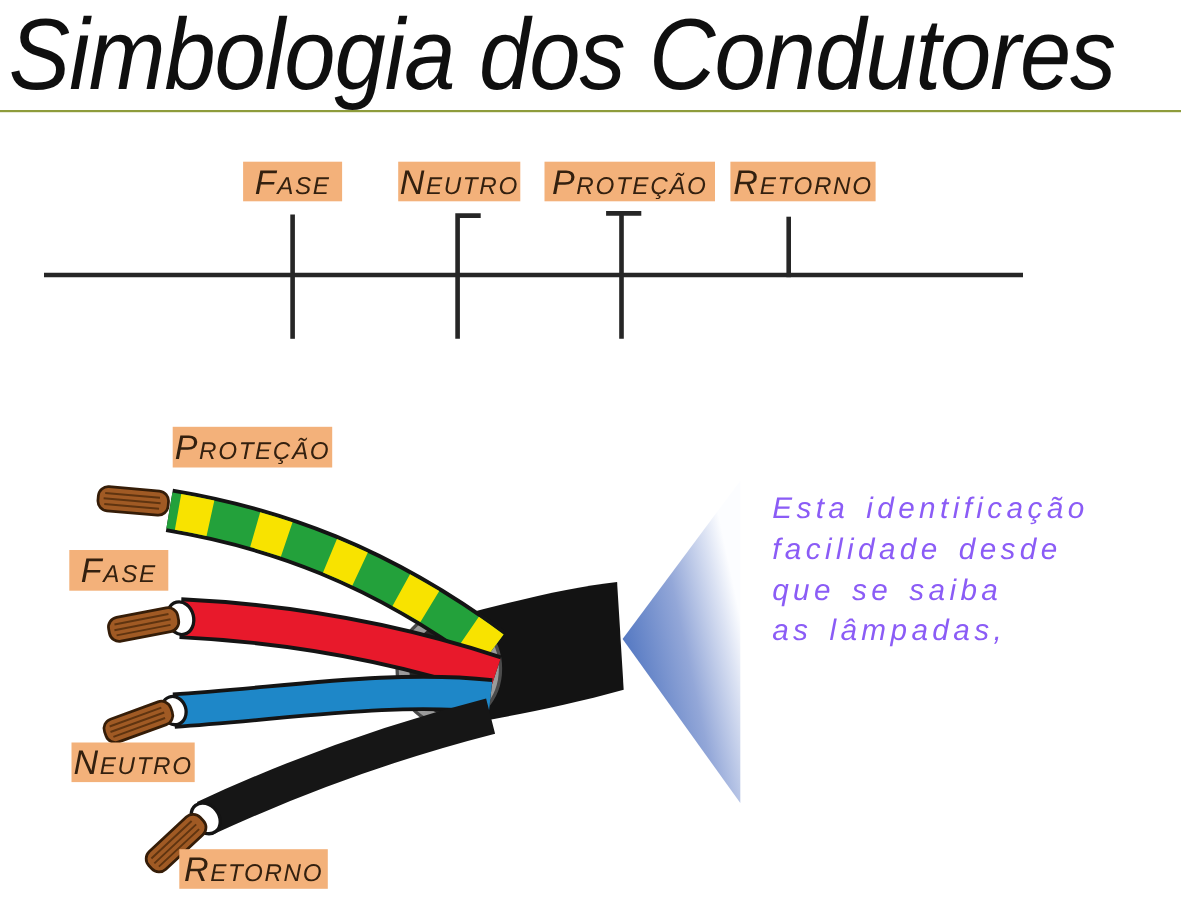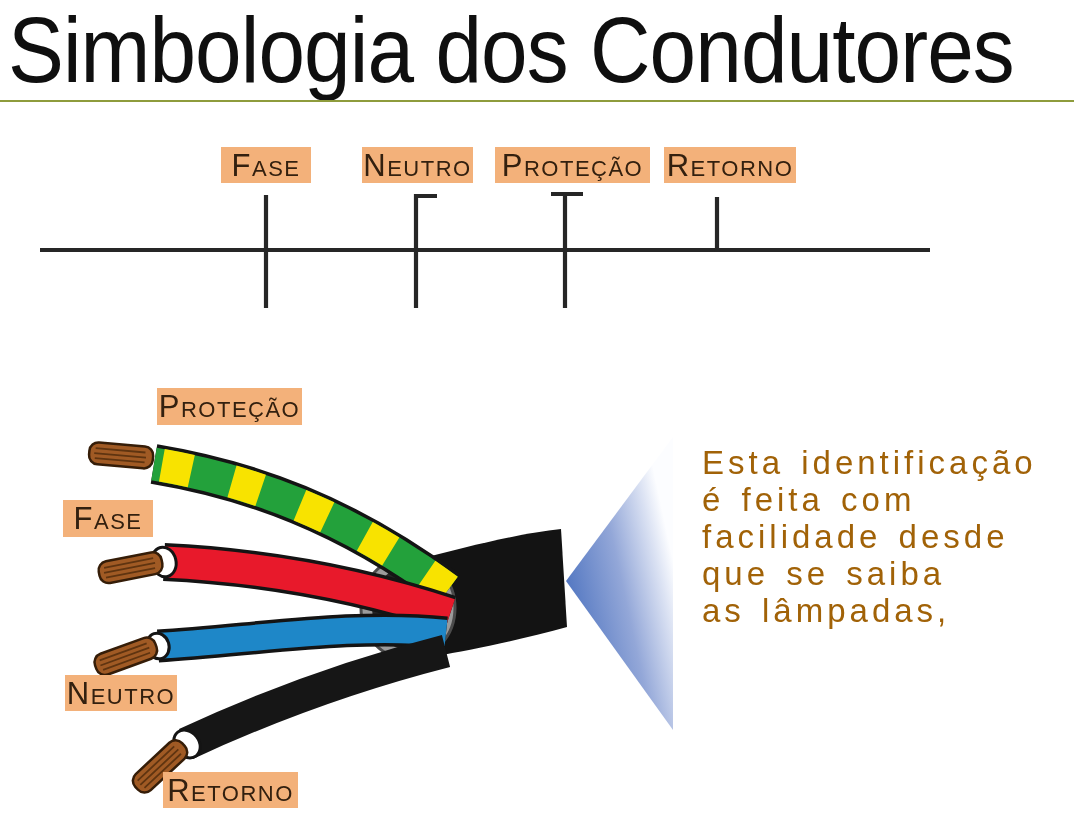--- a/index.html
+++ b/index.html
@@ -1,18 +1,19 @@
 <!DOCTYPE html>
 <html><head>
 <meta charset="utf-8">
 <style>
   html,body{margin:0;padding:0;background:#ffffff;}
   #stage{
     position:relative;width:1074px;height:832px;background:#ffffff;overflow:hidden;
     font-family:"Liberation Sans",sans-serif;
+    font-style:italic;
   }
   #title{
     position:absolute;left:8px;top:0px;
     font-size:92px;line-height:1.1;font-weight:normal;color:#0f0f0f;
     white-space:nowrap;letter-spacing:-1px;
     transform:scaleX(0.91);transform-origin:0 0;margin:0;
   }
   #rule{
     position:absolute;left:0;top:100px;width:1074px;height:2px;background:#8e9c3c;
   }
@@ -29,22 +30,22 @@
   .tag.lg-protecao{left:495px;top:147px;width:155px;height:36px;}
   .tag.lg-retorno {left:664px;top:147px;width:132px;height:36px;}
   
   .tag.cb-protecao{left:157px;top:388px;width:145px;height:37px;}
   .tag.cb-fase    {left:63px; top:500px;width:90px; height:37px;}
   .tag.cb-neutro  {left:65px; top:675px;width:112px;height:36px;}
   .tag.cb-retorno {left:163px;top:772px;width:135px;height:36px;}
   #artwork{position:absolute;left:0;top:0;}
   #note{
     position:absolute;left:702px;top:444px;width:370px;
-    font-size:33px;line-height:37px;letter-spacing:4px;word-spacing:4px;
-    color:#a16207;
+    font-size:27px;line-height:37px;letter-spacing:4px;word-spacing:4px;
+    color:#8b5cf6;
   }
 </style>
 </head>
 <body>
 
 <div id="stage">
 
   <h1 id="title">Simbologia dos Condutores</h1>
   <div id="rule"></div>
 
@@ -110,19 +111,18 @@
   <div class="tag lg-protecao">Proteção</div>
   <div class="tag lg-retorno">Retorno</div>
 
   <div class="tag cb-protecao">Proteção</div>
   <div class="tag cb-fase">Fase</div>
   <div class="tag cb-neutro">Neutro</div>
   <div class="tag cb-retorno">Retorno</div>
 
   <div id="note">
     <div>Esta identificação</div>
-    <div>é feita com</div>
     <div>facilidade desde</div>
     <div>que se saiba</div>
     <div>as lâmpadas,</div>
   </div>
 
 </div>
 
 </body></html>

